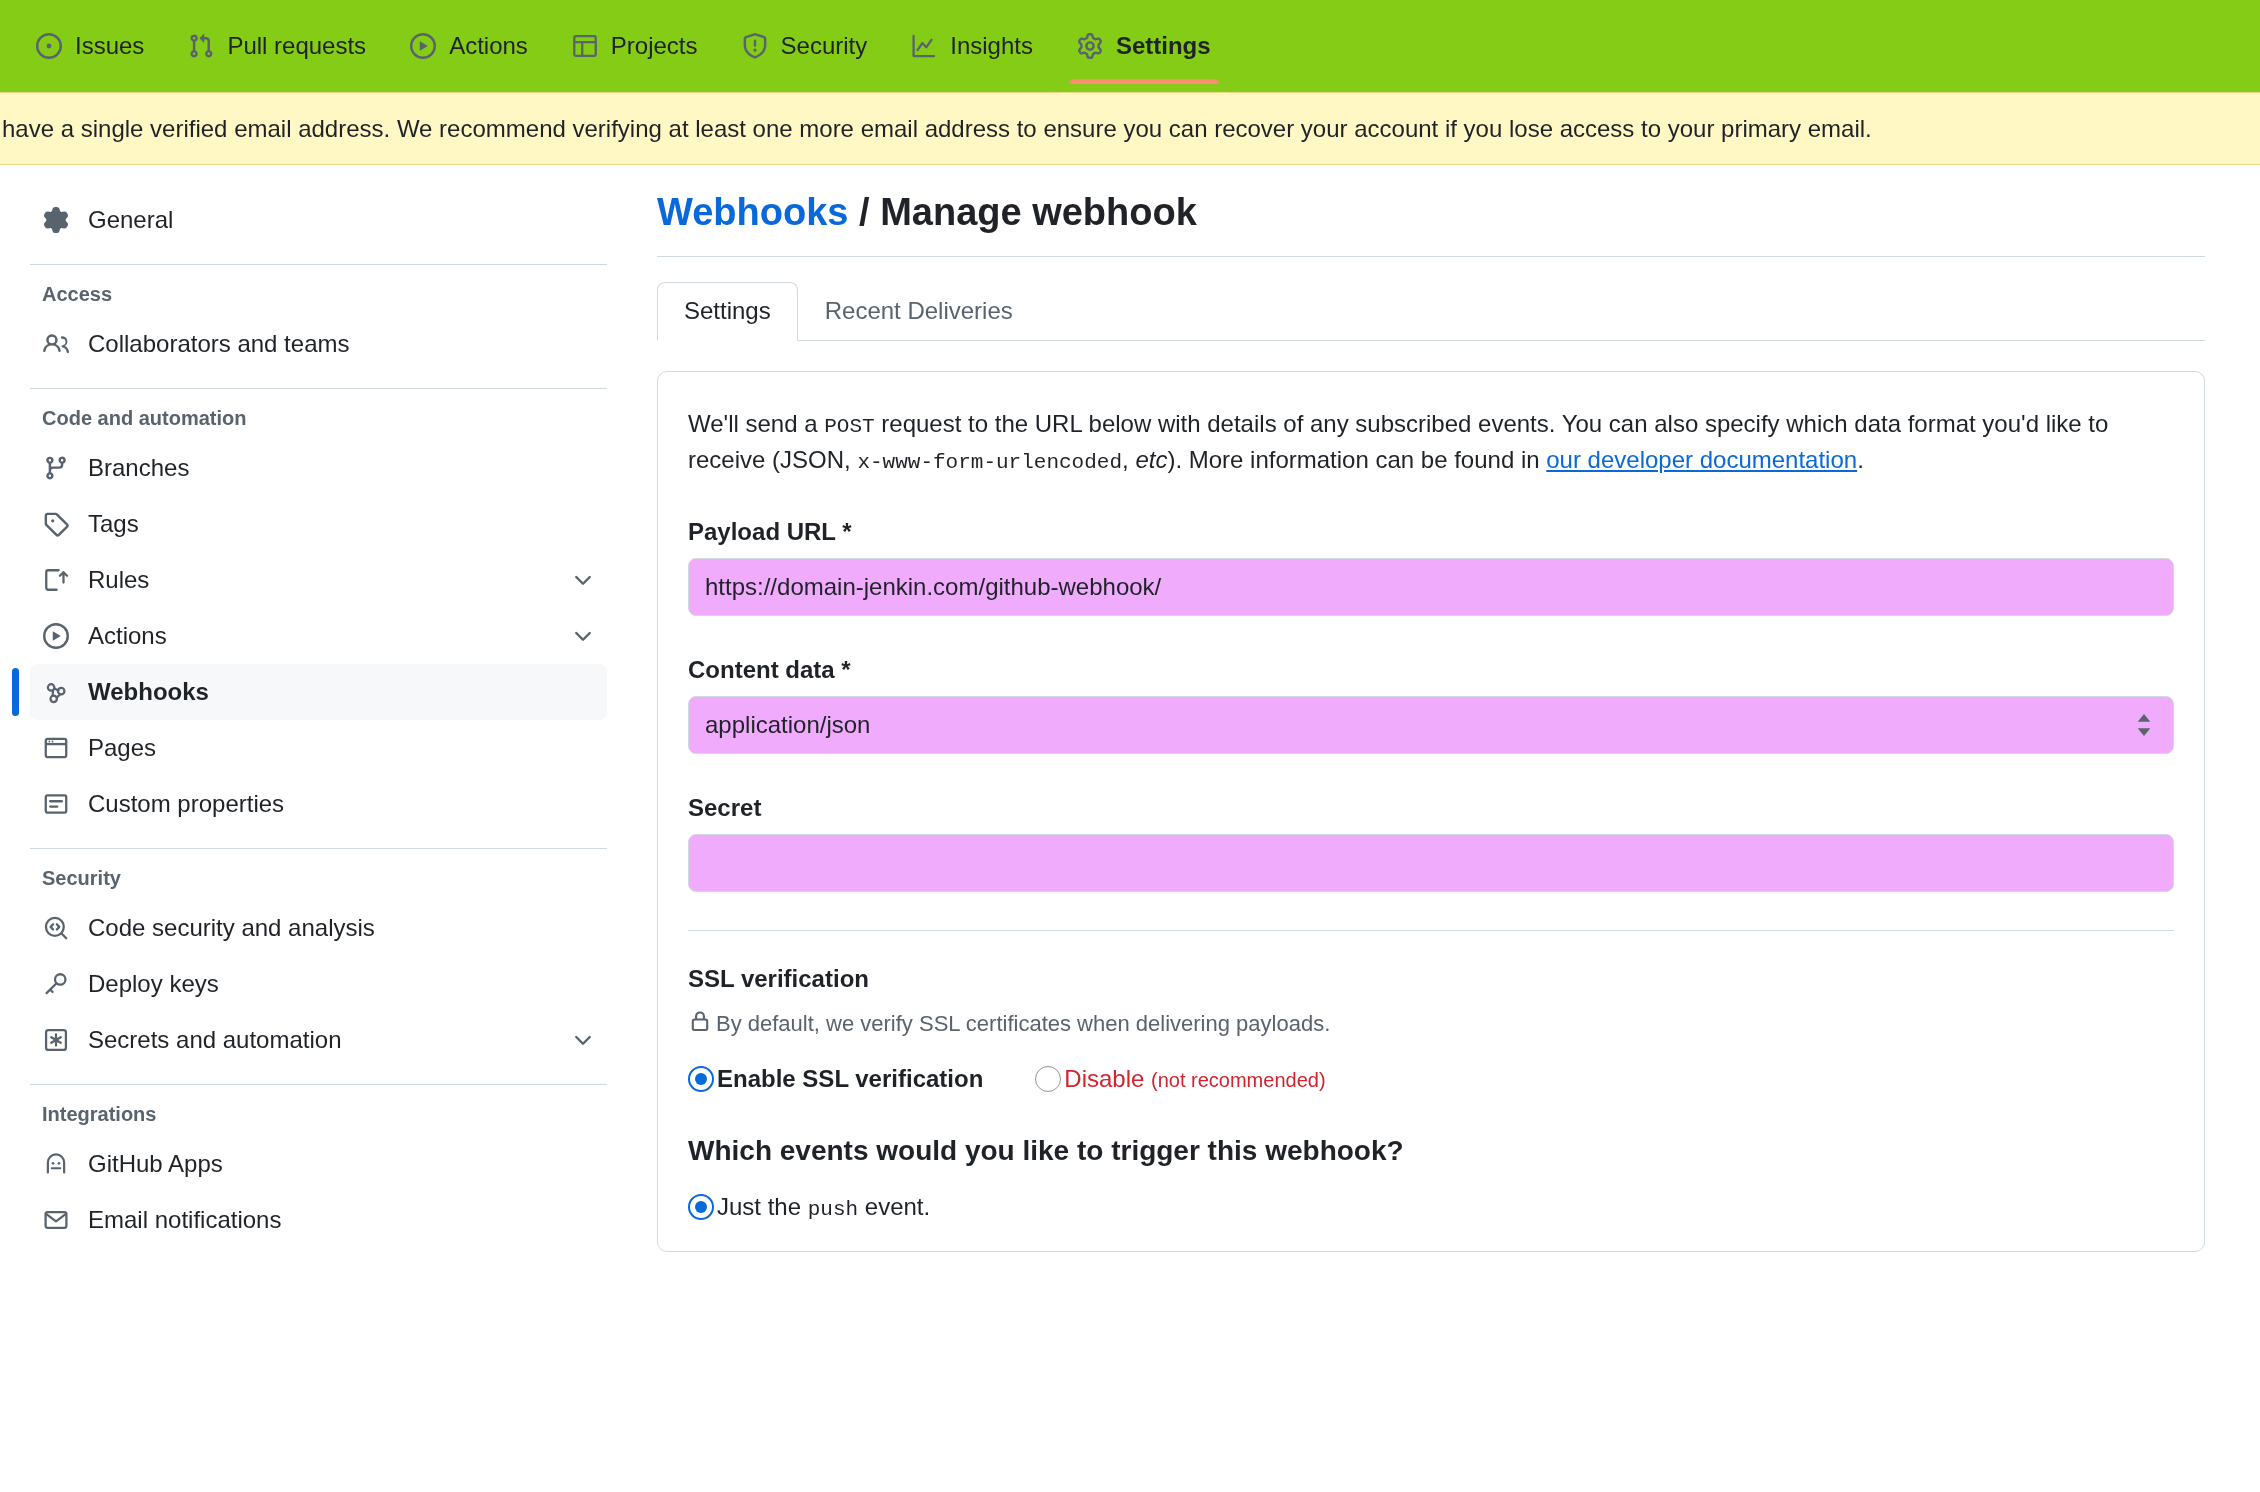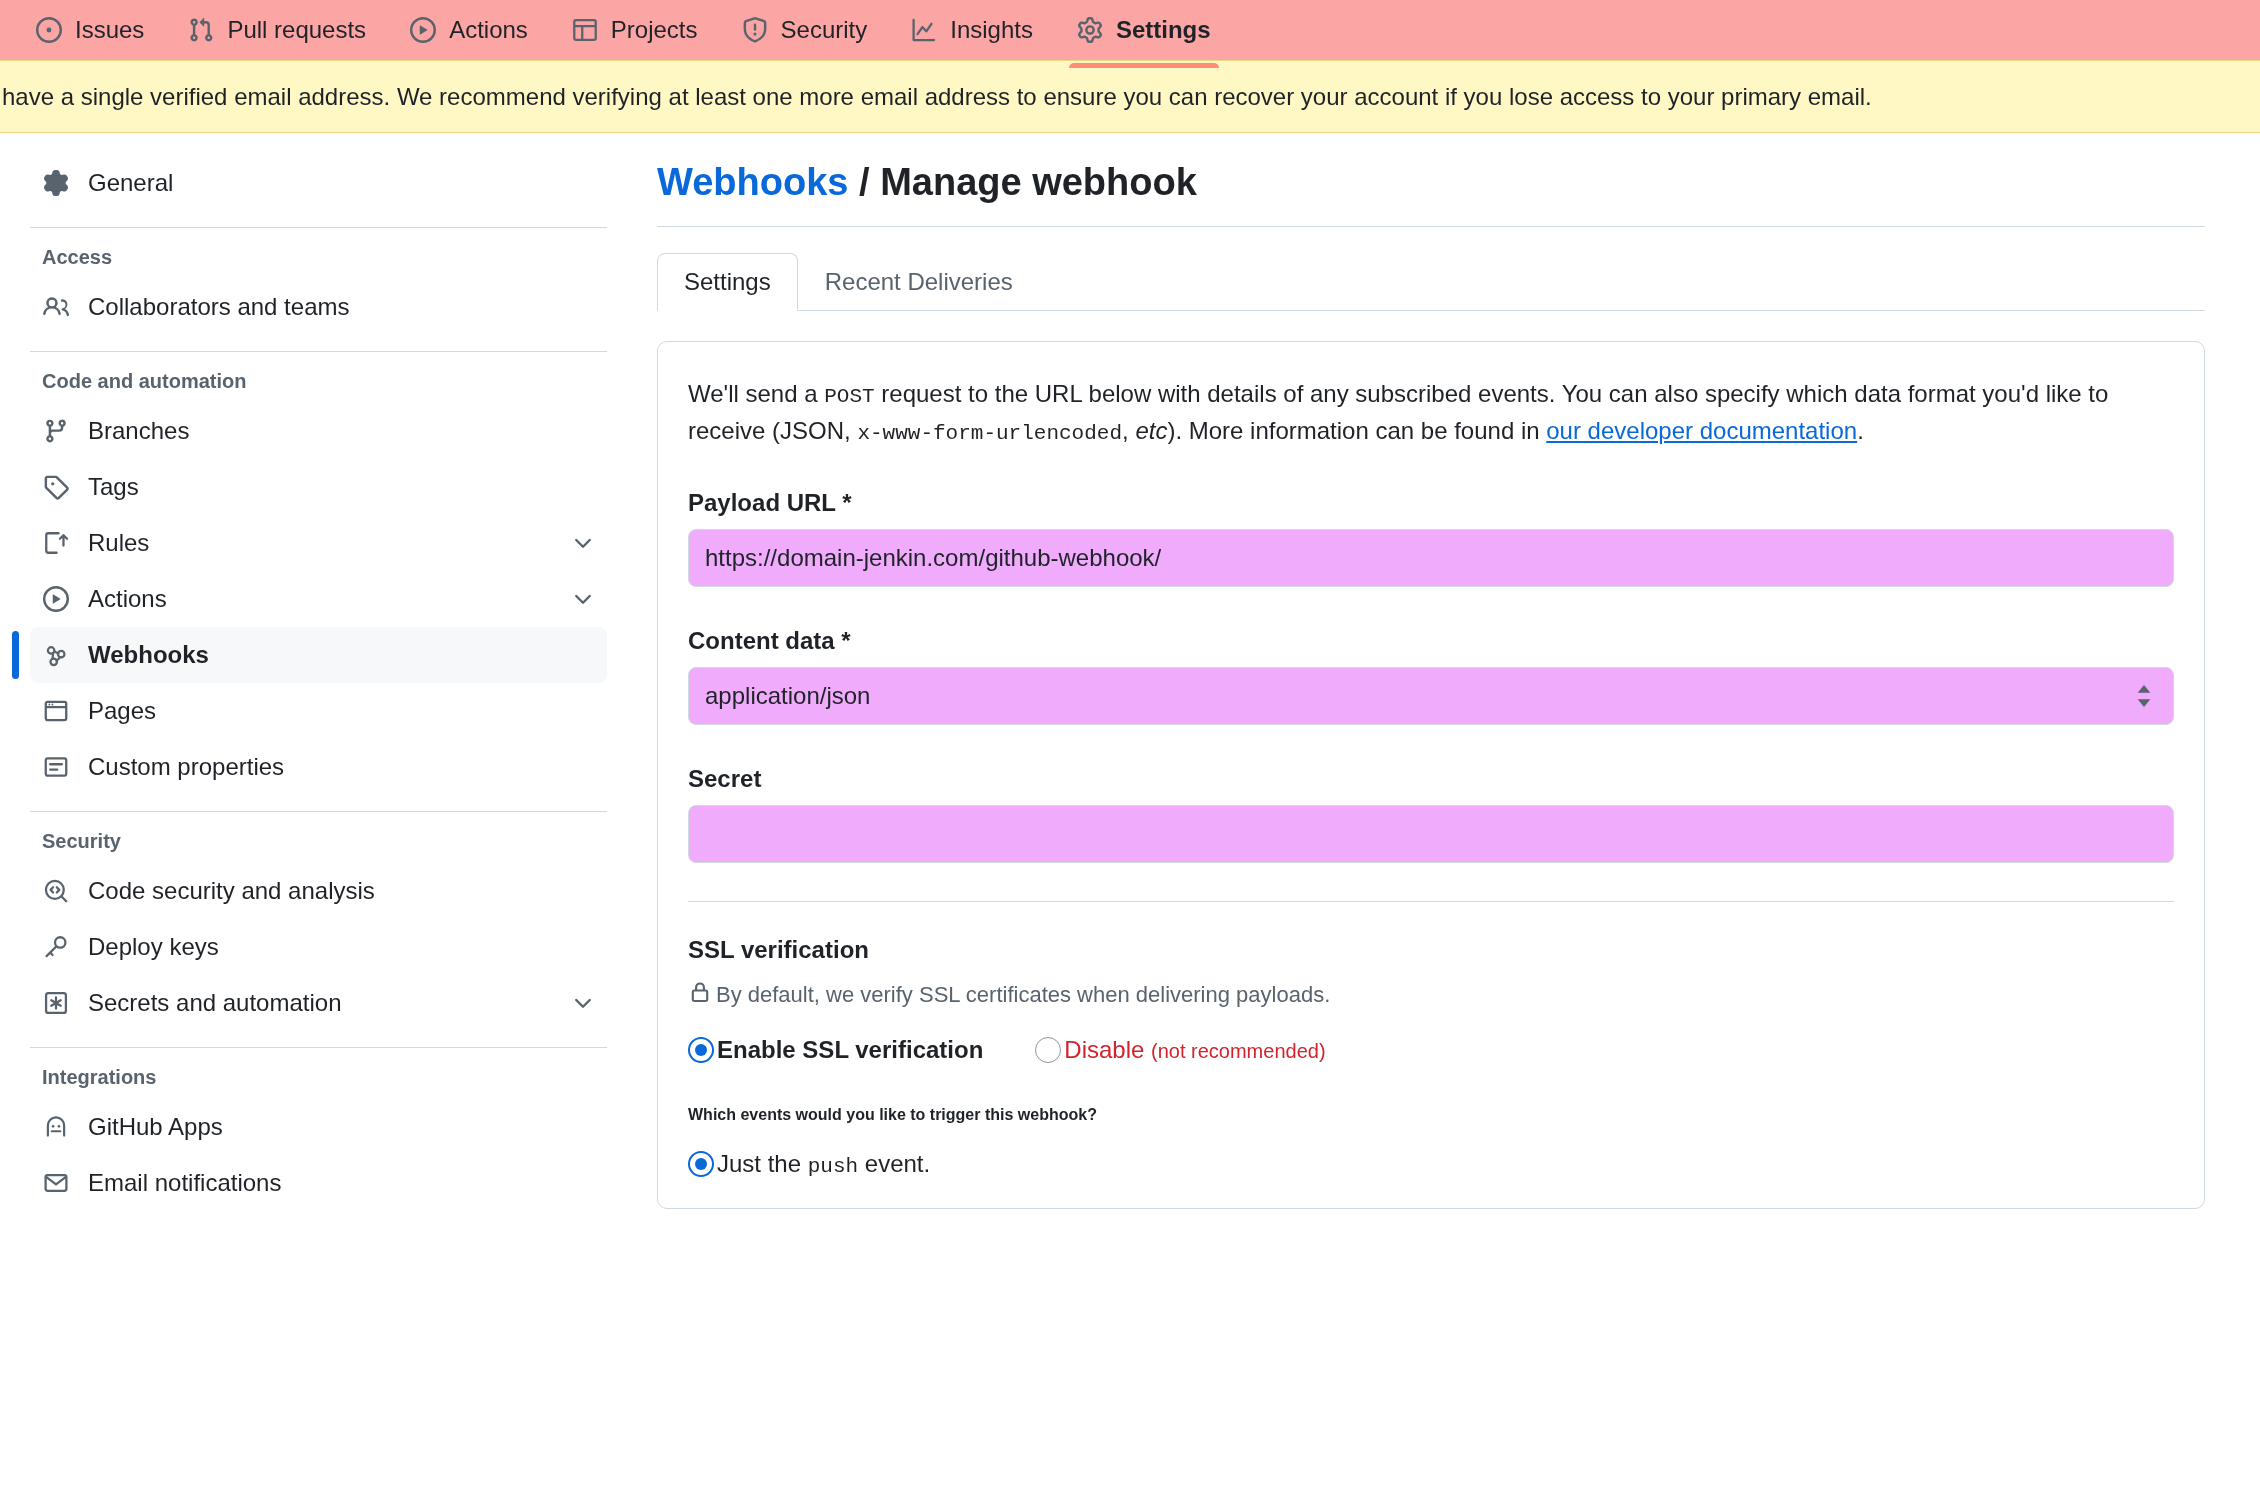--- a/index.html
+++ b/index.html
@@ -7,22 +7,22 @@
     margin: 0; padding: 0;
     width: 2260px; height: 1492px;
     background: #ffffff;
     font-family: "Liberation Sans", sans-serif;
     color: #1f2328;
     overflow: hidden;
   }
 
   
   .topnav {
-    height: 60px;
-    background: #fca5a5;
+    height: 92px;
+    background: #84cc16;
     display: flex;
     align-items: center;
     padding-left: 14px;
     gap: 0;
     position: relative;
   }
   .topnav-item {
     display: flex;
     align-items: center;
     gap: 13px;
@@ -262,21 +262,21 @@
     position: absolute;
     left: 50%; top: 50%;
     width: 12px; height: 12px;
     margin: -6px 0 0 -6px;
     border-radius: 50%;
     background: #0969da;
   }
   .danger { color: #d1242f; }
   .danger .small { font-size: 20px; }
   .q-title {
-    font-size: 16px;
+    font-size: 28px;
     font-weight: bold;
     margin-top: 42px;
   }
   .evt-row { margin-top: 26px; }
 </style>
 </head>
 <body>
 
 <div class="topnav">
 

